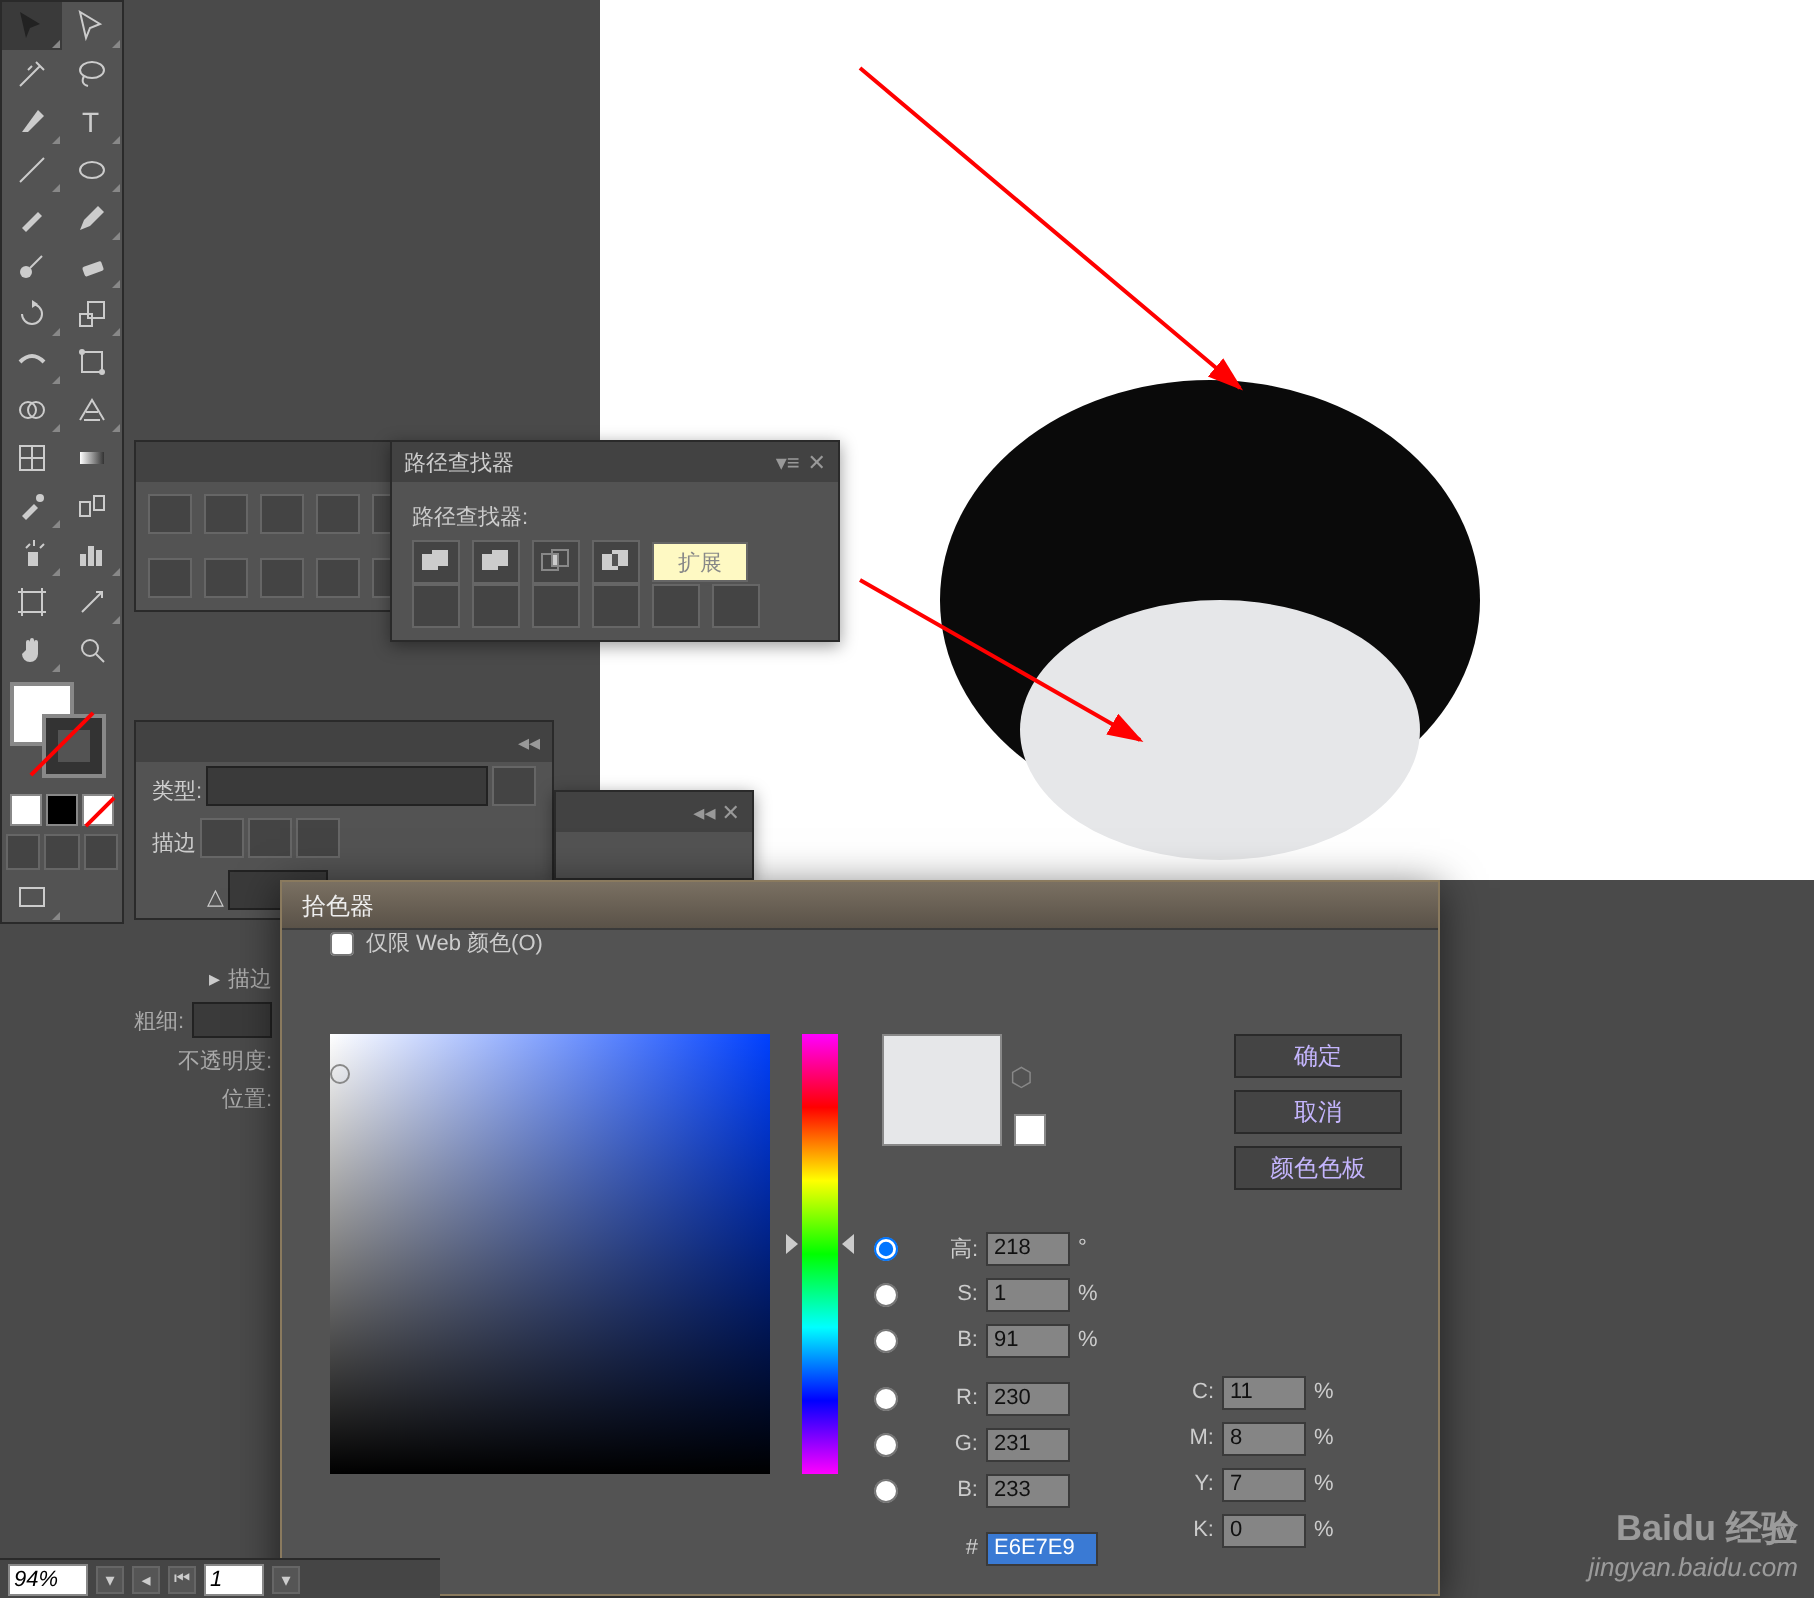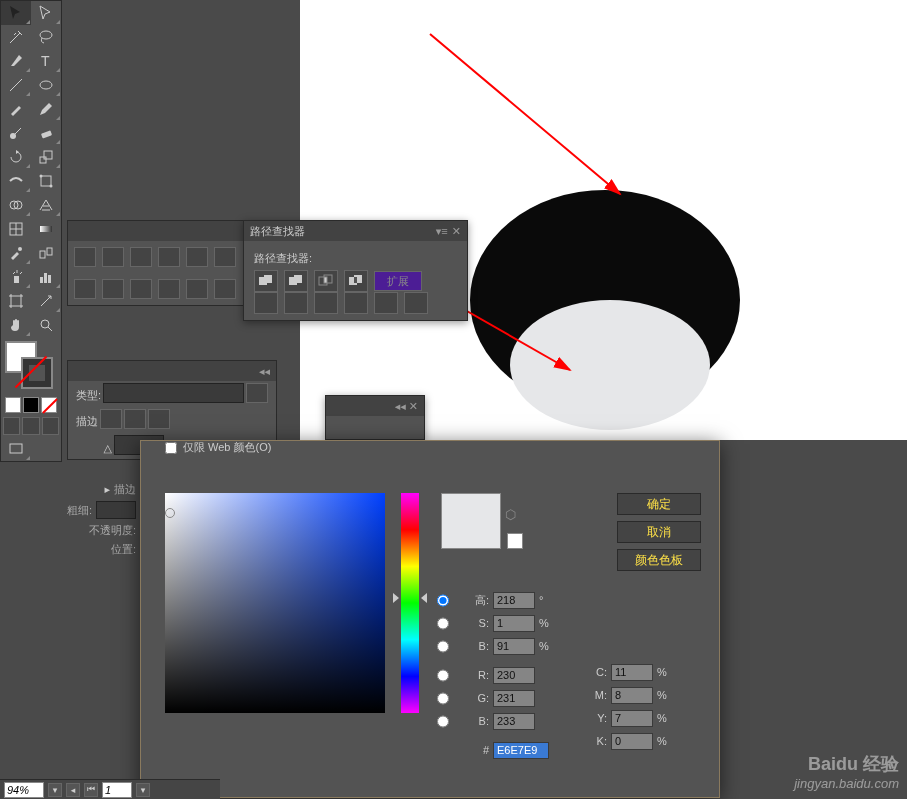--- a/index.html
+++ b/index.html
@@ -22,30 +22,30 @@
 .sw.none::after { content: ''; position: absolute; width: 20px; height: 2px; background: red; transform: rotate(-45deg); top: 7px; left: -2px; }
 .draw-mode { display: flex; padding: 2px; gap: 2px; }
 .dm { width: 18px; height: 18px; border: 1px solid #666; background: #444; }
 
 
 .canvas { position: absolute; left: 300px; top: 0; width: 607px; height: 440px; background: #fff; }
 .big-circle { position: absolute; left: 170px; top: 190px; width: 270px; height: 220px; background: #0a0a0a; border-radius: 50%; }
 .small-circle { position: absolute; left: 210px; top: 300px; width: 200px; height: 130px; background: #e6e7e9; border-radius: 50%; }
 
 
-.panel { position: absolute; background: #535353; border: 1px solid #2a2a2a; box-shadow: 0 2px 8px rgba(0,0,0,.4); margin-left: 48px; }
+.panel { position: absolute; background: #535353; border: 1px solid #2a2a2a; box-shadow: 0 2px 8px rgba(0,0,0,.4); }
 .panel-tabs { background: #424242; height: 20px; display: flex; align-items: center; padding: 0 6px; gap: 8px; font-size: 11px; }
 .panel-tab { color: #ccc; }
 .panel-close { margin-left: auto; color: #999; cursor: pointer; display: flex; gap: 4px; }
 .panel-body { padding: 6px 10px; }
 .pf-label { font-size: 11px; margin: 4px 0; }
 .pf-row { display: flex; gap: 6px; align-items: center; }
 .pf-btn { width: 24px; height: 22px; background: #444; border: 1px solid #666; cursor: pointer; display: flex; align-items: center; justify-content: center; }
 .pf-btn svg { width: 16px; height: 14px; }
-.expand-btn { width: 48px; height: 20px; background: #4c1d95; border: 1px solid #666; color: #888; font-size: 11px; display: flex; align-items: center; justify-content: center; }
+.expand-btn { width: 48px; height: 20px; background: #fef9c3; border: 1px solid #666; color: #888; font-size: 11px; display: flex; align-items: center; justify-content: center; }
 
 
 .xpanel { position: absolute; left: 67px; top: 220px; width: 340px; background: #535353; border: 1px solid #2a2a2a; }
 .align-row { display: flex; gap: 6px; padding: 6px; }
 .a-btn { width: 22px; height: 20px; background: #444; border: 1px solid #666; }
 
 
 .app-panel { position: absolute; left: 67px; top: 360px; width: 210px; background: #535353; border: 1px solid #2a2a2a; }
 .app-row { display: flex; align-items: flex-end; gap: 2px; padding: 4px 8px; height: 26px; }
 .dd { background: #3a3a3a; border: 1px solid #222; height: 20px; flex: 1; }
@@ -64,21 +64,21 @@
 .sel-label { font-size: 12px; margin-bottom: 8px; }
 .color-area { position: absolute; left: 24px; top: 52px; width: 220px; height: 220px; background: linear-gradient(to top, #000, transparent), linear-gradient(to right, #fff, #0040ff); cursor: crosshair; }
 .color-area .marker { position: absolute; width: 10px; height: 10px; border: 1px solid #888; border-radius: 50%; left: 0px; top: 15px; }
 .hue-bar { position: absolute; left: 260px; top: 52px; width: 18px; height: 220px; background: linear-gradient(to bottom, #f0f, #f00, #ff0, #0f0, #0ff, #00f, #f0f); }
 .hue-slider-l { position: absolute; left: 252px; top: 152px; width: 0; height: 0; border-top: 5px solid transparent; border-bottom: 5px solid transparent; border-left: 6px solid #ccc; }
 .hue-slider-r { position: absolute; left: 280px; top: 152px; width: 0; height: 0; border-top: 5px solid transparent; border-bottom: 5px solid transparent; border-right: 6px solid #ccc; }
 .preview { position: absolute; left: 300px; top: 52px; width: 60px; height: 56px; background: #e6e7e9; border: 1px solid #888; }
 .preview-small { position: absolute; left: 366px; top: 92px; width: 16px; height: 16px; background: #fff; border: 1px solid #888; }
 .cube-icon { position: absolute; left: 364px; top: 66px; color: #888; font-size: 13px; }
 .btns { position: absolute; right: 18px; top: 52px; display: flex; flex-direction: column; gap: 6px; }
-.pbtn { width: 84px; height: 22px; background: #444; border: 1px solid #2a2a2a; color: #fde047; font-size: 12px; cursor: pointer; display: flex; align-items: center; justify-content: center; }
+.pbtn { width: 84px; height: 22px; background: #444; border: 1px solid #2a2a2a; color: #c4b5fd; font-size: 12px; cursor: pointer; display: flex; align-items: center; justify-content: center; }
 .fields { position: absolute; left: 296px; top: 150px; }
 .fr { display: flex; align-items: center; gap: 4px; margin-bottom: 5px; height: 18px; }
 .fr label { width: 36px; text-align: right; font-size: 11px; color: #ccc; }
 .fr .rad { width: 12px; }
 .fr input[type=text] { width: 42px; height: 17px; background: #858585; border: 1px solid #3a3a3a; color: #111; font-size: 11px; padding: 0 3px; }
 .fr .unit { font-size: 11px; width: 12px; }
 .fields2 { position: absolute; left: 430px; top: 222px; }
 .web-only { position: absolute; left: 24px; bottom: 10px; font-size: 11px; display: flex; align-items: center; gap: 6px; }
 .web-only input { width: 12px; height: 12px; }
 input.hex { background: #3a7ad4 !important; color: #fff !important; width: 56px !important; }
@@ -459,20 +459,21 @@
     </div>
   <div class="sp-row">
       <span class="sp-label">不透明度:</span>
     </div>
   <div class="sp-row">
       <span class="sp-label">位置:</span>
     </div>
 </div>
 
 <div class="picker">
+  <div class="picker-title">拾色器</div>
   <div class="picker-body">
     <div class="color-area">
         <div class="marker"></div>
       </div>
     <div class="hue-bar"></div>
     <div class="hue-slider-l"></div>
     <div class="hue-slider-r"></div>
     <div class="preview"></div>
     <div class="cube-icon">⬡</div>
     <div class="preview-small"></div>

